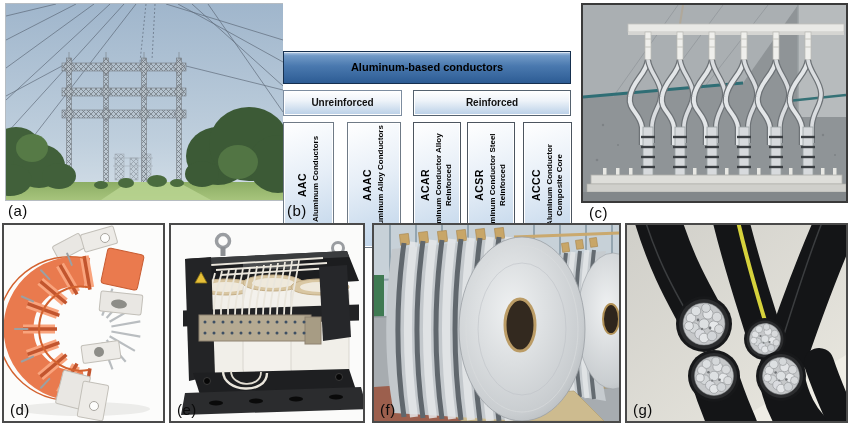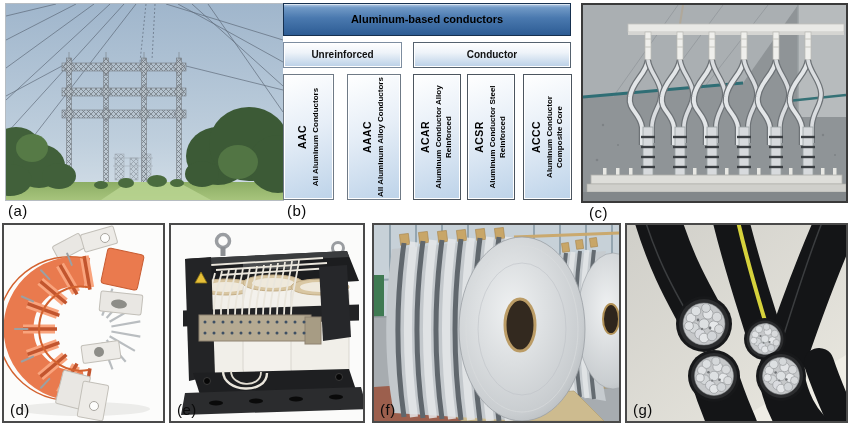--- a/index.html
+++ b/index.html
@@ -12,21 +12,21 @@
   .photo-border-dark{border:2px solid #4a4a4a;}
   .photo-border-mid{border:2px solid #3a3a3a;}
   .photo-border-light{border:1px solid #b6bcc2;}
   .fig-label{
     position:absolute;font-size:15px;font-weight:500;color:#0a0a0a;
     letter-spacing:0.5px;line-height:1;
   }
   .fig-label.inset{bottom:4px;left:6px;position:absolute;}
   
   .diagram{position:absolute;left:283px;top:3px;width:289px;height:197px;background:#fff;}
-  .db{position:absolute;box-sizing:border-box;}
+  .db{position:absolute;box-sizing:border-box;margin-top:48px;}
   .db-title{
     left:0;top:0;width:288px;height:33px;
     background:linear-gradient(180deg,#b6cce6 0%,#7099c6 12%,#4a79af 45%,#2d5c94 100%);
     border:1px solid #16304f;box-shadow:inset 0 1px 0 rgba(255,255,255,.55);
     text-align:center;line-height:31px;font-size:11px;font-weight:bold;color:#000;
   }
   .db-cat{
     top:39px;height:26px;
     background:linear-gradient(180deg,#ffffff 0%,#eef3f9 40%,#b9cfe7 100%);
     border:1px solid #7d8da0;box-shadow:inset 0 0 0 1px #ffffff;
@@ -144,21 +144,21 @@
         <ellipse cx="171" cy="179" rx="7" ry="4"></ellipse>
           <ellipse cx="95" cy="181" rx="7" ry="4"></ellipse>
       </g>
     </svg>
   </div>
   <div class="fig-label" style="left:8px;top:203px;">(a)</div>
 
   <div class="diagram">
     <div class="db db-title">Aluminum-based conductors</div>
     <div class="db db-cat" style="left:0;width:119px;">Unreinforced</div>
-    <div class="db db-cat reinf" style="left:130px;width:158px;">Conductor</div>
+    <div class="db db-cat reinf" style="left:130px;width:158px;">Reinforced</div>
 
     <div class="db db-v" style="left:0;width:51px;">
       <div class="vtext">
         <span class="acr">AAC</span>
         <span class="full">All Aluminum Conductors</span>
       </div>
     </div>
     <div class="db db-v" style="left:64px;width:54px;">
       <div class="vtext">
         <span class="acr">AAAC</span>

